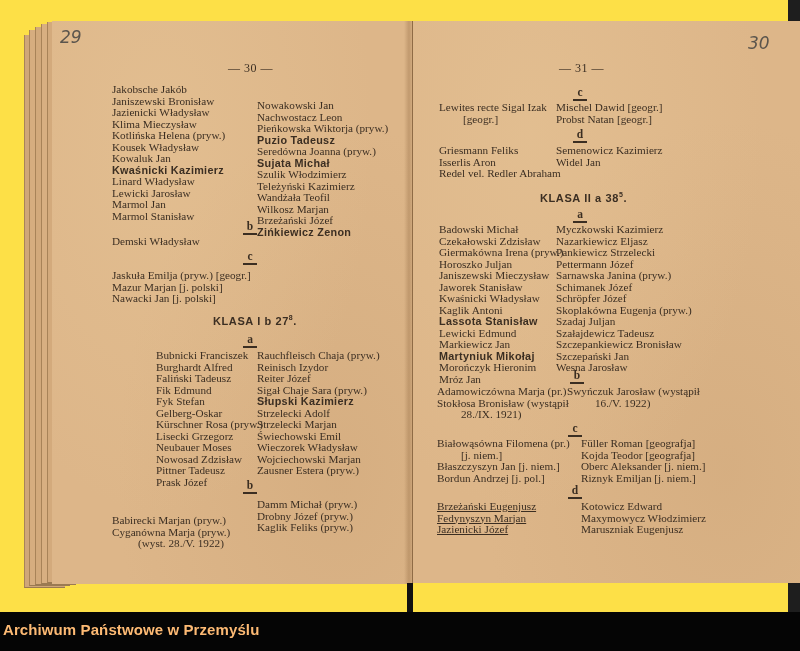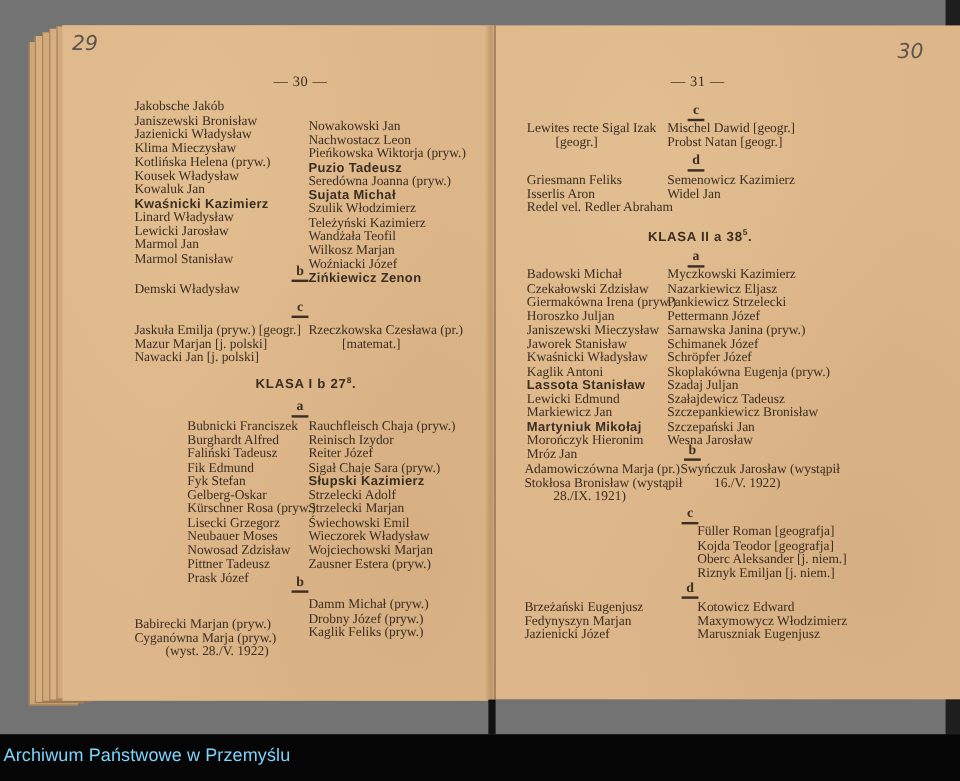--- a/index.html
+++ b/index.html
@@ -4,30 +4,30 @@
 <style>
   html, body { margin:0; padding:0; }
   body {
     width:800px; height:651px; overflow:hidden;
     background:#1e1e1e;
     font-family:"Liberation Serif", "DejaVu Serif", serif;
     position:relative;
   }
   .scan-area {
     position:absolute; left:0; top:0; width:788px; height:612px;
-    background:#737373;
+    background:#fde047;
   }
   .footer-bar {
     position:absolute; left:0; top:612px; width:800px; height:39px;
     background:#050505;
   }
   .footer-title {
     position:absolute; left:3px; top:9px;
     font-family:"Liberation Sans", "DejaVu Sans", sans-serif;
-    font-weight:normal; font-size:15px; color:#7dd3fc; letter-spacing:0.1px;
+    font-weight:bold; font-size:15px; color:#fdba74; letter-spacing:0.1px;
   }
   
   .page-edge {
     position:absolute; background:#d4ab7d;
     border-left:1px solid #a88358; border-bottom:1px solid #9b7a52;
   }
   .edge1 { left:24px; top:35px; width:40px; height:552px; background:#cfa679; }
   .edge2 { left:29px; top:30px; width:40px; height:555px; background:#d6ad7f; }
   .edge3 { left:35px; top:27px; width:40px; height:557px; background:#d2a97b; }
   .edge4 { left:41px; top:24px; width:40px; height:559px; background:#d8af81; }
@@ -107,38 +107,34 @@
       <div>Nowakowski Jan</div>
       <div>Nachwostacz Leon</div>
       <div>Pieńkowska Wiktorja (pryw.)</div>
       <div class="bold">Puzio Tadeusz</div>
       <div>Seredówna Joanna (pryw.)</div>
       <div class="bold">Sujata Michał</div>
       <div>Szulik Włodzimierz</div>
       <div>Teleżyński Kazimierz</div>
       <div>Wandżała Teofil</div>
       <div>Wilkosz Marjan</div>
-      <div>Woźniacki Józef</div>
+      <div>Brzeżański Józef</div>
       <div class="bold">Zińkiewicz Zenon</div>
     </div>
 
     <div class="sec-letter" style="left:191px;top:200px;">b</div>
     <div class="col" style="left:60px;top:215px;">
       <div>Demski Władysław</div>
     </div>
 
     <div class="sec-letter" style="left:191px;top:230px;">c</div>
     <div class="col" style="left:60px;top:249px;">
       <div>Jaskuła Emilja (pryw.) [geogr.]</div>
       <div>Mazur Marjan [j. polski]</div>
       <div>Nawacki Jan [j. polski]</div>
-    </div>
-    <div class="col" style="left:205px;top:249px;">
-      <div>Rzeczkowska Czesława (pr.)</div>
-      <div class="indent" style="padding-left:28px;">[matemat.]</div>
     </div>
 
     <div class="klasa" style="left:161px;top:293px;">
       <span>KLASA I b 27</span><sup>8</sup><span>.</span>
     </div>
 
     <div class="sec-letter" style="left:191px;top:313px;">a</div>
     <div class="col" style="left:60px;top:329px;margin-left:44px;">
       <div>Bubnicki Franciszek</div>
       <div>Burghardt Alfred</div>
@@ -249,29 +245,35 @@
       <div>Adamowiczówna Marja (pr.)</div>
       <div>Stokłosa Bronisław (wystąpił</div>
       <div class="indent">28./IX. 1921)</div>
     </div>
     <div class="col" style="left:154px;top:365px;">
       <div>Swyńczuk Jarosław (wystąpił</div>
       <div class="indent" style="padding-left:28px;">16./V. 1922)</div>
     </div>
 
     <div class="sec-letter" style="left:155px;top:402px;">c</div>
+    <div class="col" style="left:24px;top:417px;">
+      <div>Białowąsówna Filomena (pr.)</div>
+      <div class="indent">[j. niem.]</div>
+      <div>Błaszczyszyn Jan [j. niem.]</div>
+      <div>Bordun Andrzej [j. pol.]</div>
+    </div>
     <div class="col" style="left:168px;top:417px;">
       <div>Füller Roman [geografja]</div>
       <div>Kojda Teodor [geografja]</div>
       <div>Oberc Aleksander [j. niem.]</div>
       <div>Riznyk Emiljan [j. niem.]</div>
     </div>
 
     <div class="sec-letter" style="left:155px;top:464px;">d</div>
-    <div class="col" style="left:24px;top:480px;">
+    <div class="col" style="left:24px;top:480px;text-decoration:underline;">
       <div>Brzeżański Eugenjusz</div>
       <div>Fedynyszyn Marjan</div>
       <div>Jazienicki Józef</div>
     </div>
     <div class="col" style="left:168px;top:480px;">
       <div>Kotowicz Edward</div>
       <div>Maxymowycz Włodzimierz</div>
       <div>Maruszniak Eugenjusz</div>
     </div>
   </div>

